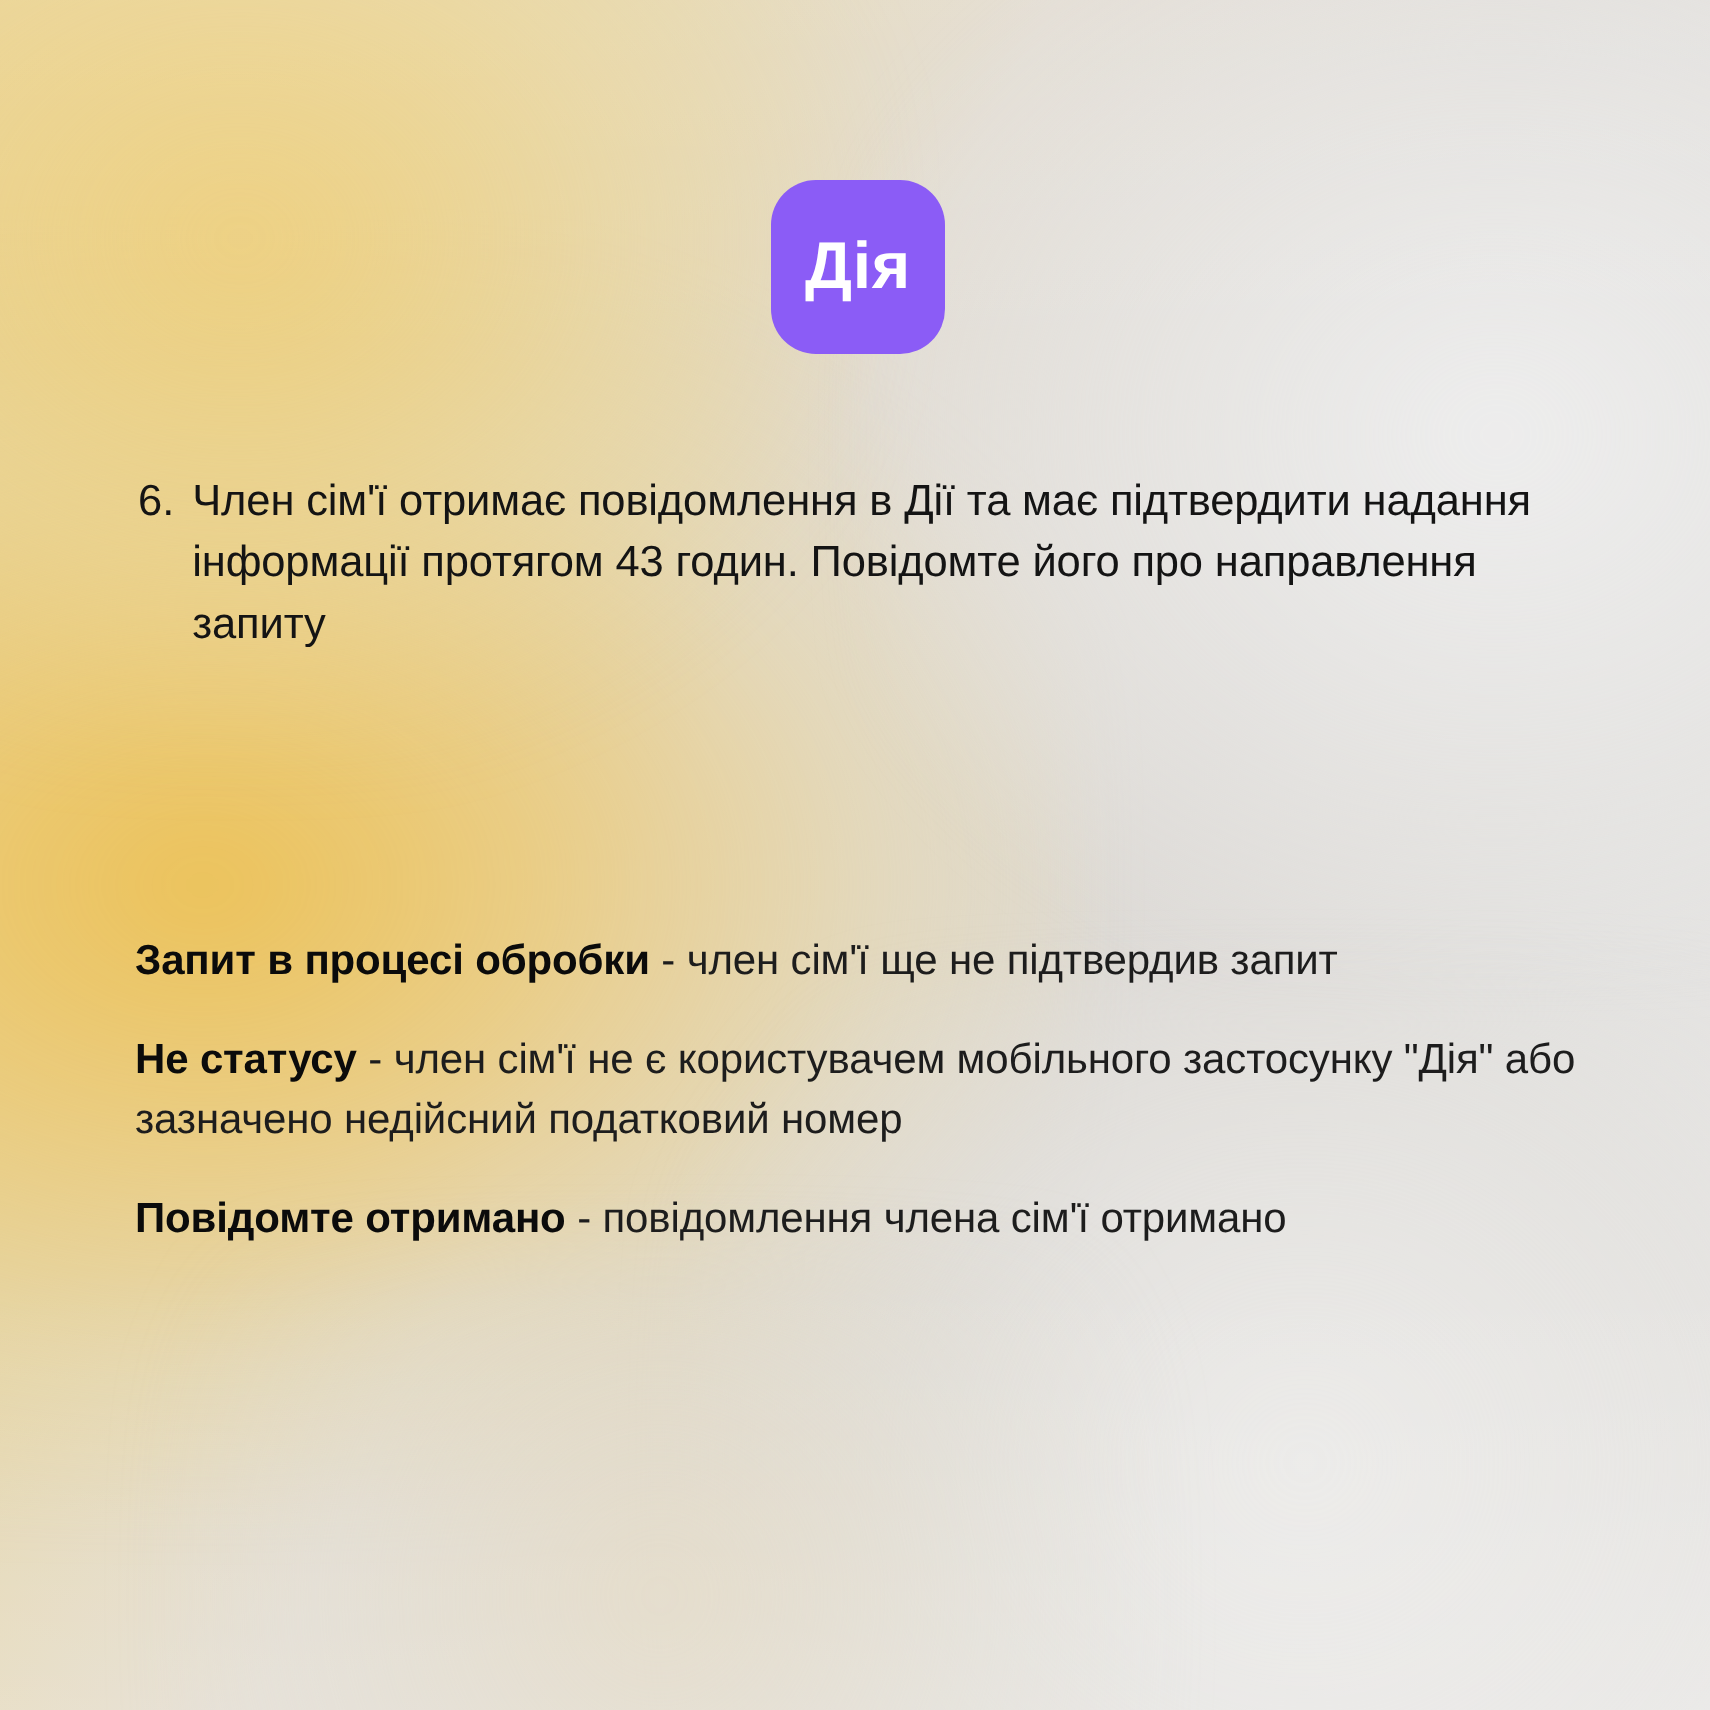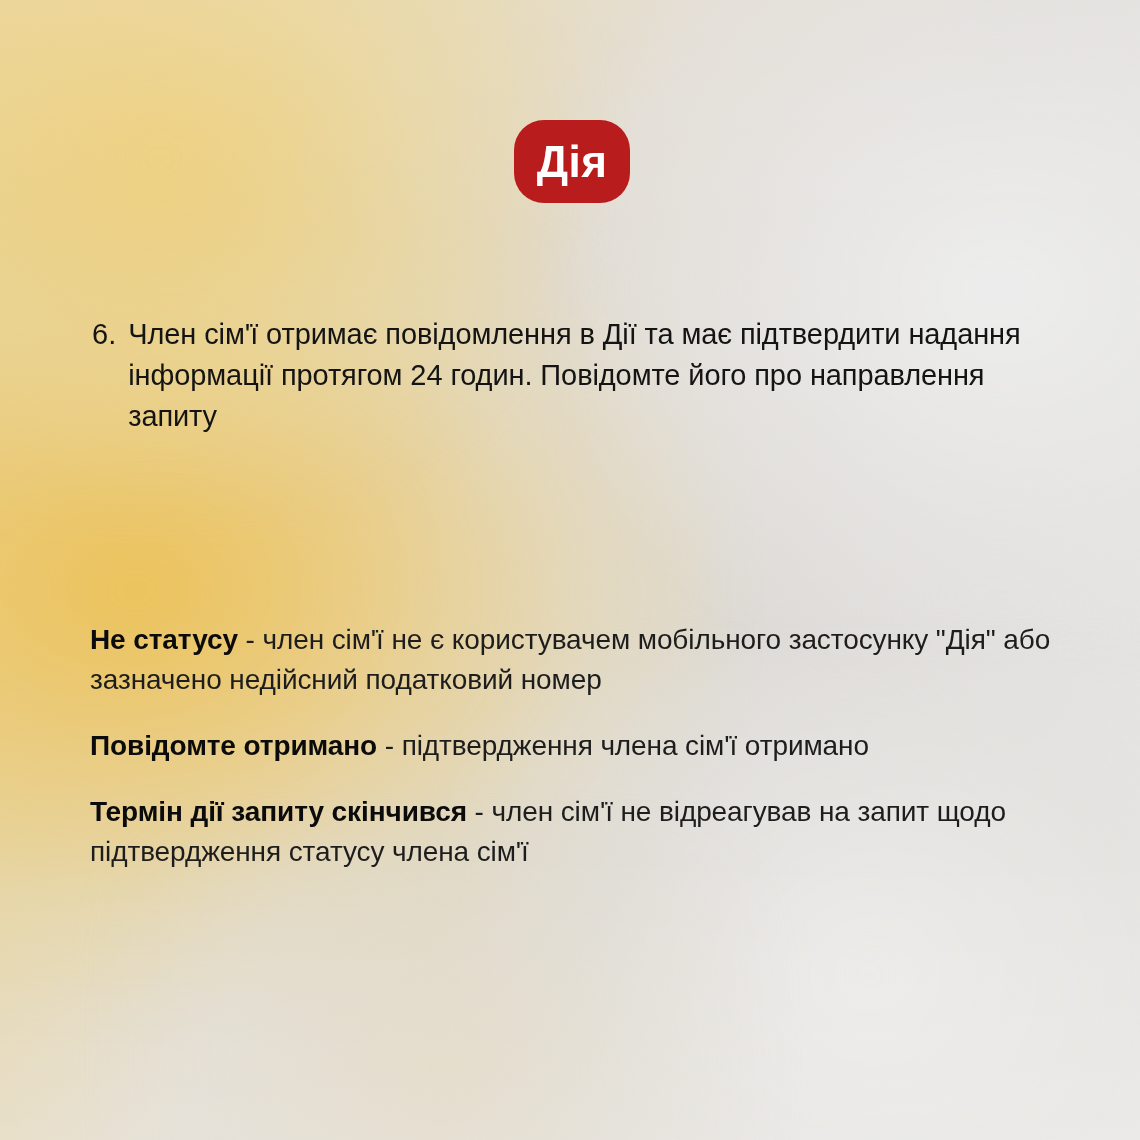--- a/index.html
+++ b/index.html
@@ -83,23 +83,23 @@
     position: absolute;
     inset: 0;
   }
 
   
   .logo {
     position: absolute;
     left: 514px;
     top: 120px;
     width: 116px;
-    height: 83px;
+    height: 116px;
     border-radius: 30px;
-    background: #b91c1c;
+    background: #8b5cf6;
     display: flex;
     align-items: center;
     justify-content: center;
   }
   .logo-text {
     color: #ffffff;
     font-family: "Liberation Sans", sans-serif;
     font-size: 44px;
     font-weight: bold;
     letter-spacing: 0.5px;
@@ -180,36 +180,36 @@
   <div class="bg-vignette"></div>
 
   <div class="content">
 
     <div class="logo">
       <span class="logo-text">Дія</span>
     </div>
 
     <div class="numbered-item">
       <span class="num">6.</span>
-      <span class="body">Член сім'ї отримає повідомлення в Дії та має підтвердити надання інформації протягом 24 годин. Повідомте його про направлення запиту</span>
+      <span class="body">Член сім'ї отримає повідомлення в Дії та має підтвердити надання інформації протягом 43 годин. Повідомте його про направлення запиту</span>
     </div>
 
 
     <div class="status-list">
 
+      <div class="status-item">
+        <span class="status-term">Запит в процесі обробки</span><span class="status-desc"> - член сім'ї ще не підтвердив запит</span>
+      </div>
 
       <div class="status-item">
         <span class="status-term">Не статусу</span><span class="status-desc"> - член сім'ї не є користувачем мобільного застосунку "Дія" або зазначено недійсний податковий номер</span>
       </div>
 
       <div class="status-item">
-        <span class="status-term">Повідомте отримано</span><span class="status-desc"> - підтвердження члена сім'ї отримано</span>
+        <span class="status-term">Повідомте отримано</span><span class="status-desc"> - повідомлення члена сім'ї отримано</span>
       </div>
 
 
-      <div class="status-item">
-        <span class="status-term">Термін дії запиту скінчився</span><span class="status-desc"> - член сім'ї не відреагував на запит щодо підтвердження статусу члена сім'ї</span>
-      </div>
 
     </div>
 
   </div>
 </div>
 
 </body></html>

